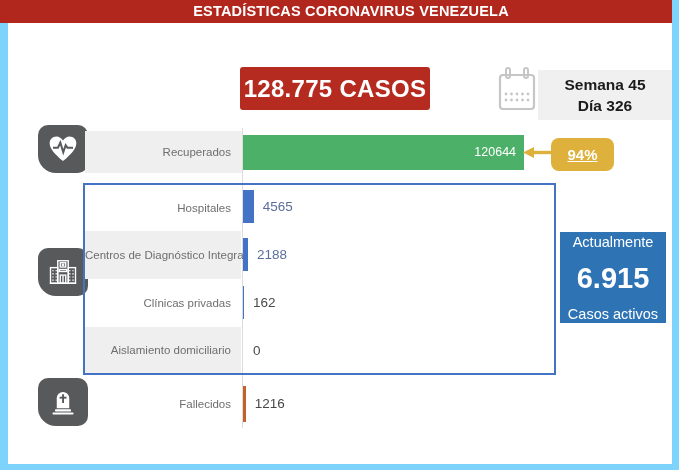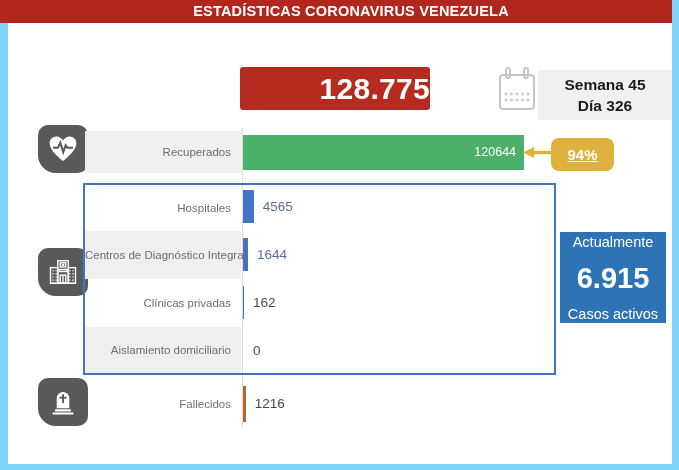--- a/index.html
+++ b/index.html
@@ -7,21 +7,21 @@
          font-family:"Liberation Sans",sans-serif;background:#7dd3fc;}
   .card{position:absolute;left:8px;top:23px;width:664px;height:441px;background:#ffffff;}
   
   .topbar{position:absolute;left:0;top:0;width:672px;height:23px;background:#b2271d;}
   .topbar-title{position:absolute;left:30px;right:0;top:0;height:23px;line-height:23px;
     text-align:center;color:#fff;font-weight:bold;font-size:14.5px;letter-spacing:.2px;}
   .topbar-date{position:absolute;right:14px;top:0;height:23px;line-height:23px;
     color:#fff;font-weight:bold;font-style:italic;font-size:12px;}
   
   .cases-box{position:absolute;left:240px;top:67px;width:190px;height:43px;background:#b52b1f;
-    border-radius:3px;color:#fff;font-weight:bold;font-size:30px;text-align:right;line-height:43px;letter-spacing:.3px;}
+    border-radius:3px;color:#fff;font-weight:bold;font-size:24px;text-align:center;line-height:43px;letter-spacing:.3px;}
   
   .calendar{position:absolute;left:497px;top:66px;}
   .strip{position:absolute;left:538px;width:134px;background:#f0f0f0;color:#1b1b1b;
     font-weight:bold;font-size:15.5px;text-align:center;}
   .strip-week{top:58px;height:30px;line-height:30px;margin-top:12px;}
   .strip-day{top:92px;height:28px;line-height:28px;}
   
   .icon-tile{position:absolute;left:38px;width:50px;height:48px;background:#58595b;
     border-radius:10px 10px 10px 18px;display:flex;align-items:center;justify-content:center;}
   .tile-heart{top:125px;} .tile-hospital{top:248px;} .tile-tomb{top:378px;}
@@ -154,21 +154,21 @@
   <div class="bar bar0" style="width: 281.058px; background: rgb(77, 176, 104);">
     <span>120644</span>
   </div>
   <div class="bar bar1" style="width: 10.6348px; background: rgb(68, 114, 196);"></div>
   <div class="bar bar2" style="width: 5.09726px; background: rgb(68, 114, 196);"></div>
   <div class="bar bar3" style="width: 1px; background: rgb(68, 114, 196);"></div>
   <div class="bar bar4" style="width: 0px; background: rgb(68, 114, 196);"></div>
   <div class="bar bar5" style="width: 2.83285px; background: rgb(192, 98, 42);"></div>
 
   <div class="val val1" style="left: 262.635px; color: rgb(91, 110, 155);">4565</div>
-  <div class="val val2" style="left: 257.097px; color: rgb(91, 110, 155);">1644</div>
+  <div class="val val2" style="left: 257.097px; color: rgb(91, 110, 155);">2188</div>
   <div class="val val3" style="left: 253px; color: rgb(74, 74, 74);">162</div>
   <div class="val val4" style="left: 253px; color: rgb(74, 74, 74);">0</div>
   <div class="val val5" style="left: 254.833px; color: rgb(71, 71, 71);">1216</div>
 
   <svg class="arrow" width="30" height="15" viewBox="0 0 30 15">
     <path d="M10 7.5 H30" stroke="#deb03c" stroke-width="3.4"></path>
     <path d="M0 7.5 L11 2 L11 13 Z" fill="#deb03c"></path>
   </svg>
   <div class="badge">
     <span>94%</span>

